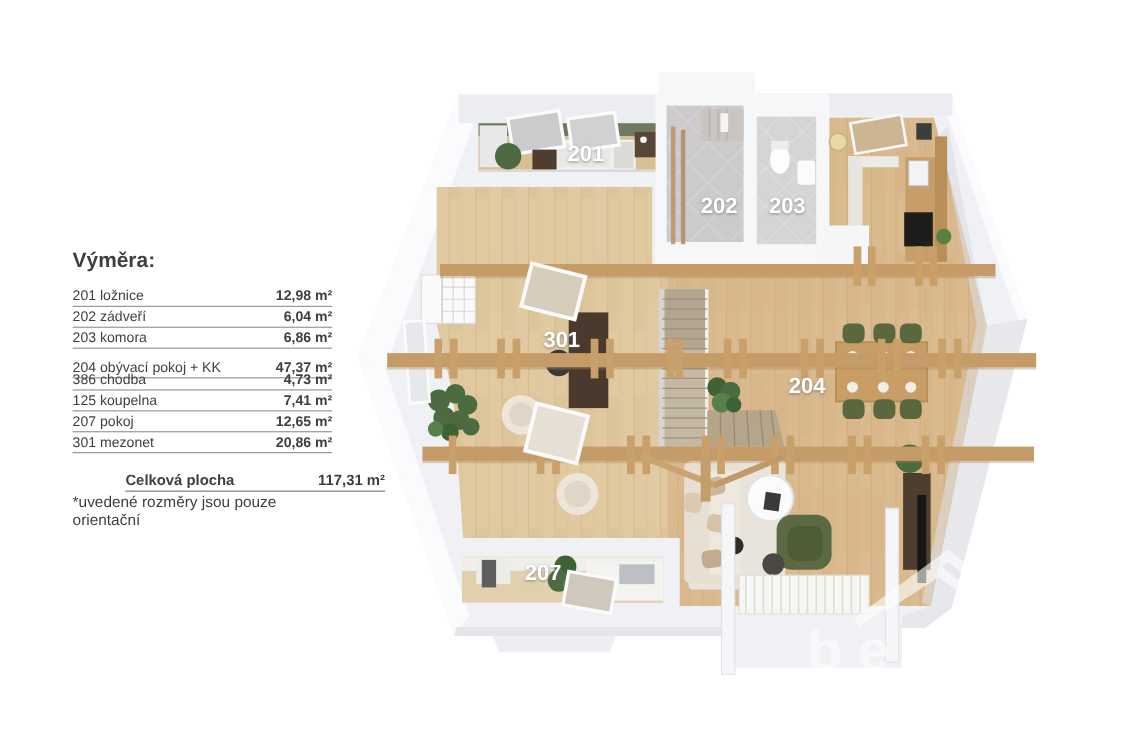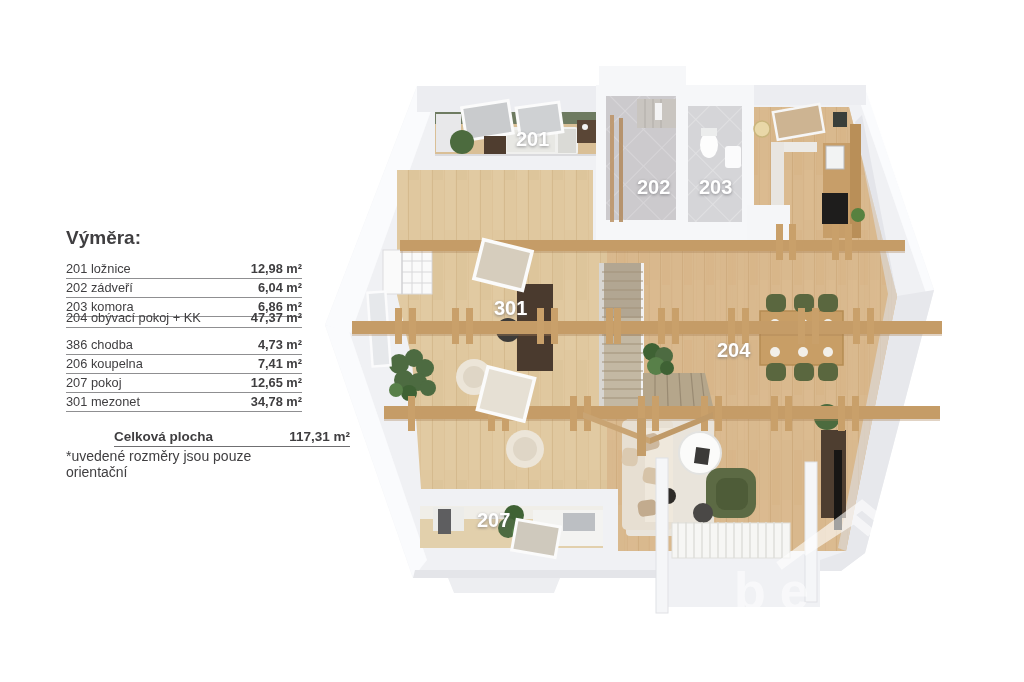--- a/index.html
+++ b/index.html
@@ -30,43 +30,43 @@
   <div class="row" style="top:278px">
         <span class="lab">202 zádveří</span>
         <span class="val">6,04 m²</span>
       </div>
 
   <div class="row" style="top:297px">
         <span class="lab">203 komora</span>
         <span class="val">6,86 m²</span>
       </div>
 
-  <div class="row" style="top:308px">
+  <div class="row" style="top:324px">
         <span class="lab">204 obývací pokoj + KK</span>
         <span class="val">47,37 m²</span>
       </div>
 
   <div class="row" style="top:335px">
         <span class="lab">386 chodba</span>
         <span class="val">4,73 m²</span>
       </div>
 
   <div class="row" style="top:354px">
-        <span class="lab">206 koupelna</span>
+        <span class="lab">125 koupelna</span>
         <span class="val">7,41 m²</span>
       </div>
 
   <div class="row" style="top:373px">
         <span class="lab">207 pokoj</span>
         <span class="val">12,65 m²</span>
       </div>
 
   <div class="row" style="top:392px">
         <span class="lab">301 mezonet</span>
-        <span class="val">34,78 m²</span>
+        <span class="val">20,86 m²</span>
       </div>
 
   <div class="total" style="top:425px;height:21px">
         <span style="position:absolute;left:0;bottom:2px">Celková plocha</span>
         <span style="position:absolute;right:0;bottom:2px">117,31 m²</span>
       </div>
 
   <div class="foot">*uvedené rozměry jsou pouze orientační</div>
 </div>
 

